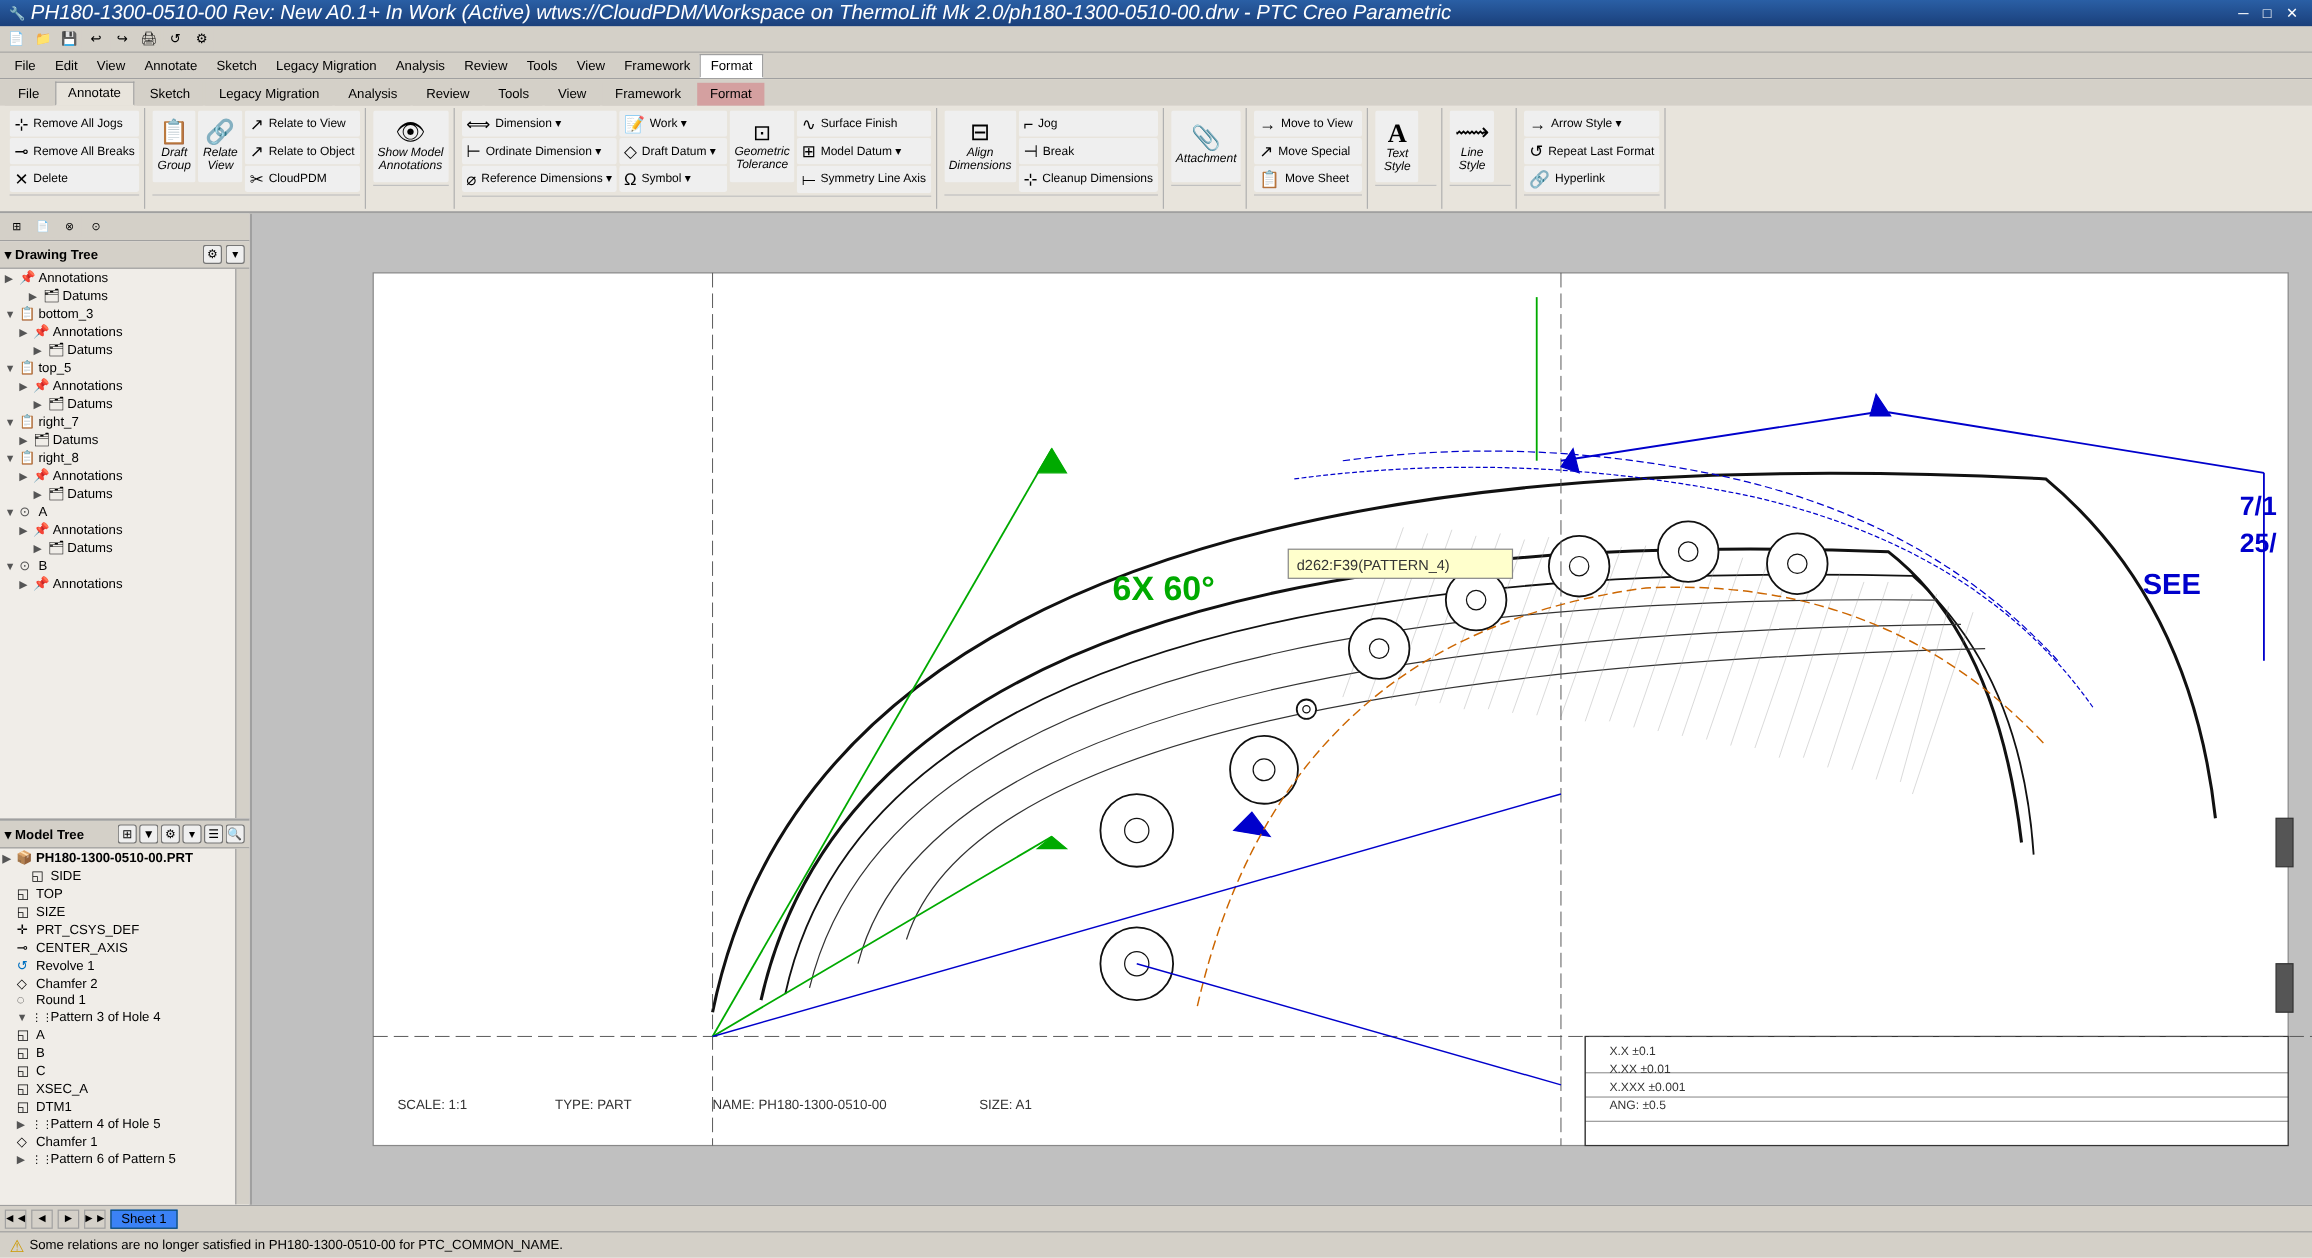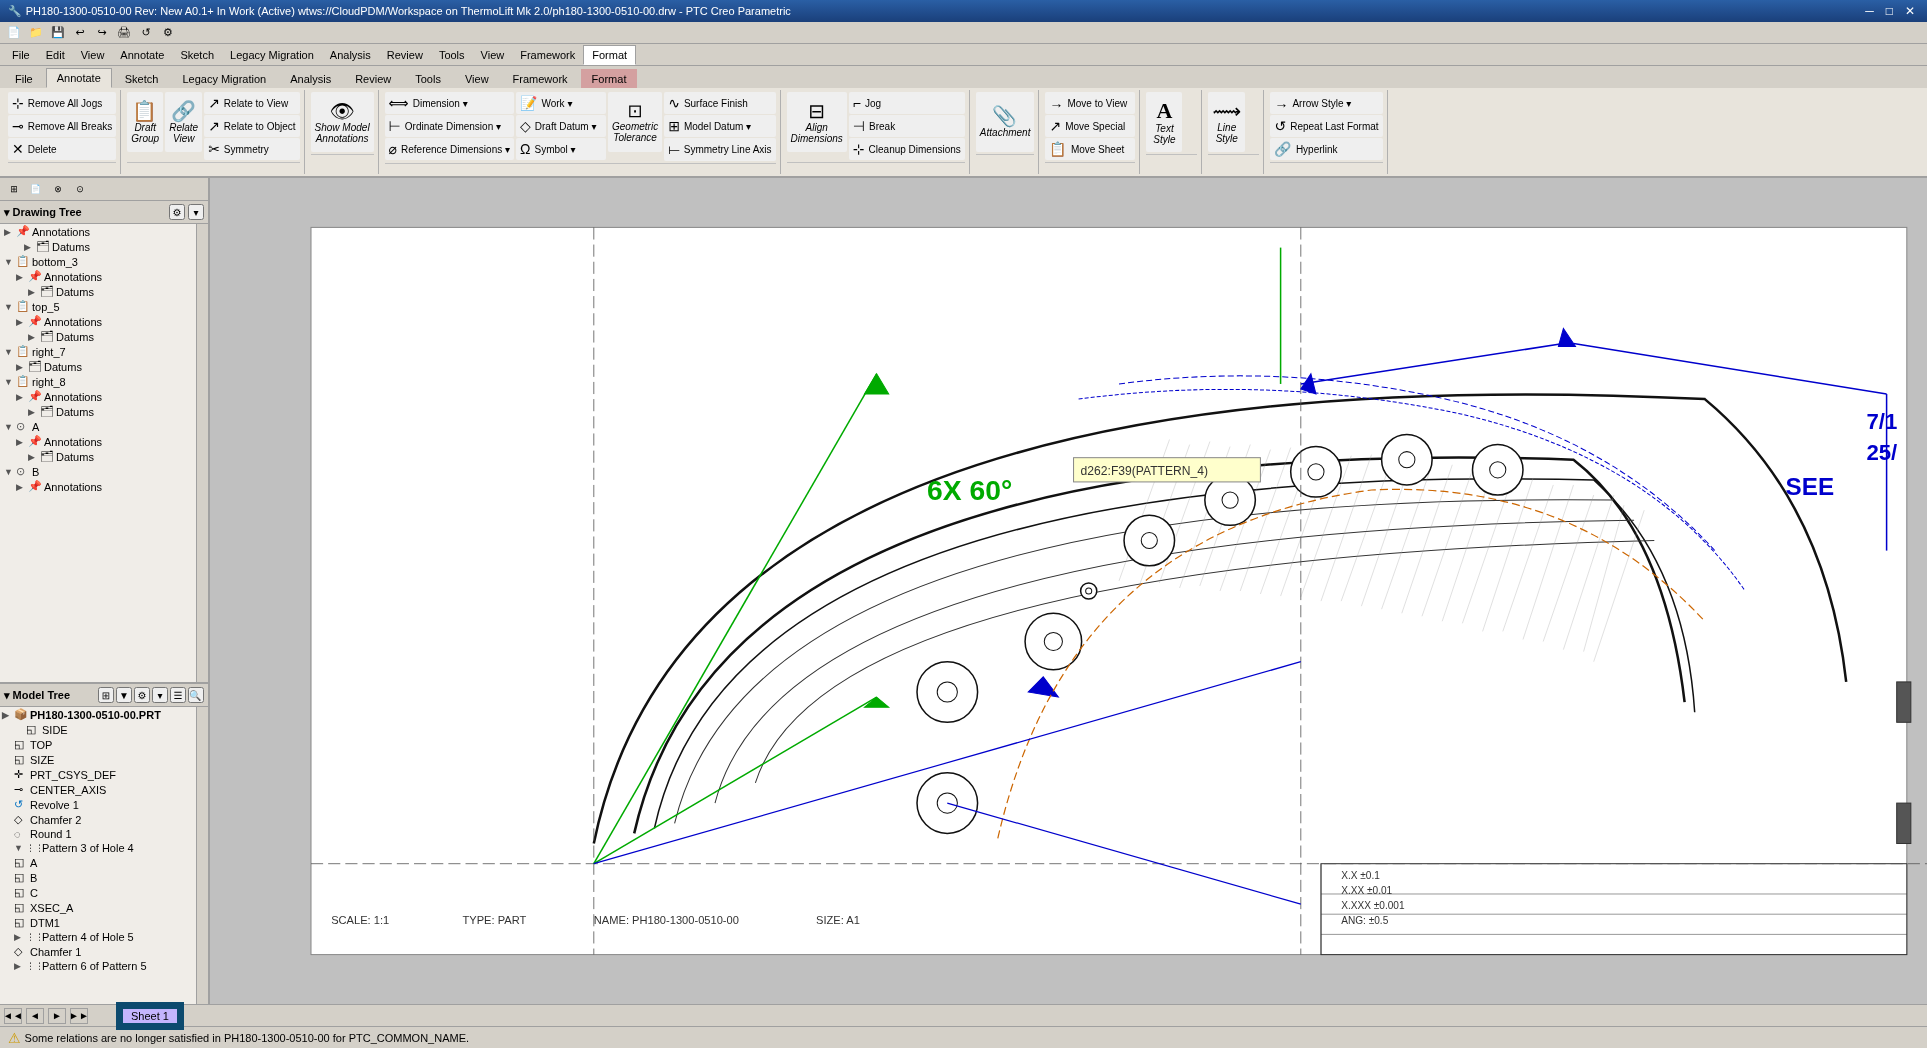--- a/index.html
+++ b/index.html
@@ -241,21 +241,21 @@
     #bottom-toolbar {
       height: 22px;
       background: #d4d0c8;
       border-top: 1px solid #a0a0a0;
       display: flex;
       align-items: center;
       padding: 0 4px;
       gap: 4px;
     }
     .bt-btn { width: 18px; height: 16px; background: #d4d0c8; border: 1px solid #a0a0a0; cursor: pointer; font-size: 10px; display: flex; align-items: center; justify-content: center; }
-    .sheet-tab { padding: 1px 8px; background: #c4b5fd; border: 7px solid #0c4a6e; font-size: 11px; cursor: pointer; margin-left: 24px; }
+    .sheet-tab { padding: 1px 8px; background: #3b82f6; border: 1px solid #0c4a6e; font-size: 11px; cursor: pointer; }
 
     
     #warning-bar {
       height: 22px;
       background: #d4d0c8;
       border-top: 1px solid #a0a0a0;
       display: flex;
       align-items: center;
       padding: 0 8px;
       gap: 4px;
@@ -266,21 +266,21 @@
 
     
     svg text { font-family: Arial, sans-serif; }
   </style>
 </head>
 <body>
 
 <div id="titlebar">
   <div id="titlebar-left">
     <span>🔧</span>
-    <span style="font-size:11px;">PH180-1300-0510-00 Rev: New A0.1+ In Work (Active) wtws://CloudPDM/Workspace on ThermoLift Mk 2.0/ph180-1300-0510-00.drw - PTC Creo Parametric</span>
+    <span style="font-size:17px;font-style:italic;">PH180-1300-0510-00 Rev: New A0.1+ In Work (Active) wtws://CloudPDM/Workspace on ThermoLift Mk 2.0/ph180-1300-0510-00.drw - PTC Creo Parametric</span>
   </div>
   <div id="titlebar-right">
     <span class="titlebar-btn">─</span>
     <span class="titlebar-btn">□</span>
     <span class="titlebar-btn">✕</span>
   </div>
 </div>
 
 <div id="quick-toolbar">
   <button class="qt-btn">📄</button>
@@ -357,21 +357,21 @@
           <button class="rb-btn small">
             <span class="rb-icon-sm">↗</span>
             <span>Relate to View</span>
           </button>
           <button class="rb-btn small">
             <span class="rb-icon-sm">↗</span>
             <span>Relate to Object</span>
           </button>
           <button class="rb-btn small">
             <span class="rb-icon-sm">✂</span>
-            <span>Symmetry</span>
+            <span>CloudPDM</span>
           </button>
         </div>
       </div>
       <div class="ribbon-group-label">Group</div>
     </div>
 
     <div class="ribbon-group" style="min-width:50px;">
       <div class="ribbon-group-content">
         <button class="rb-btn large">
           <span class="rb-icon">👁</span>

